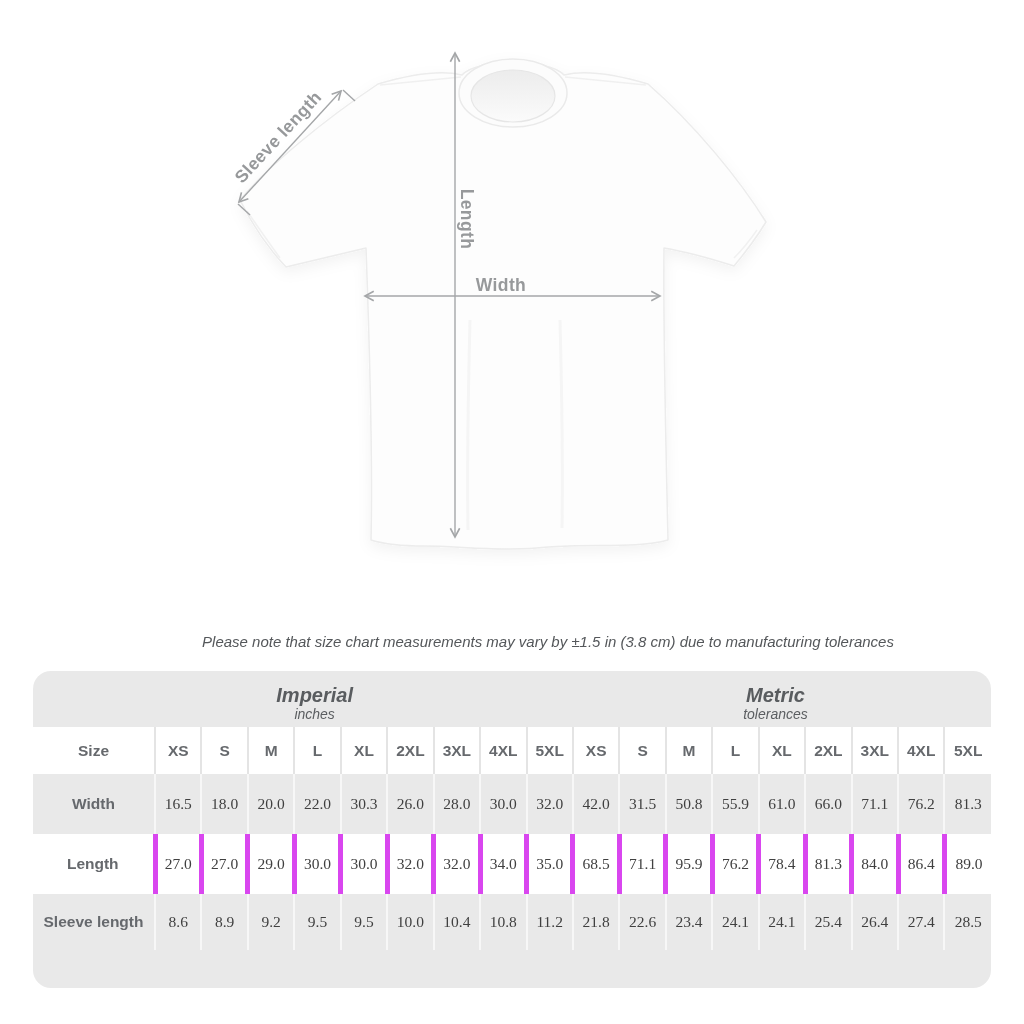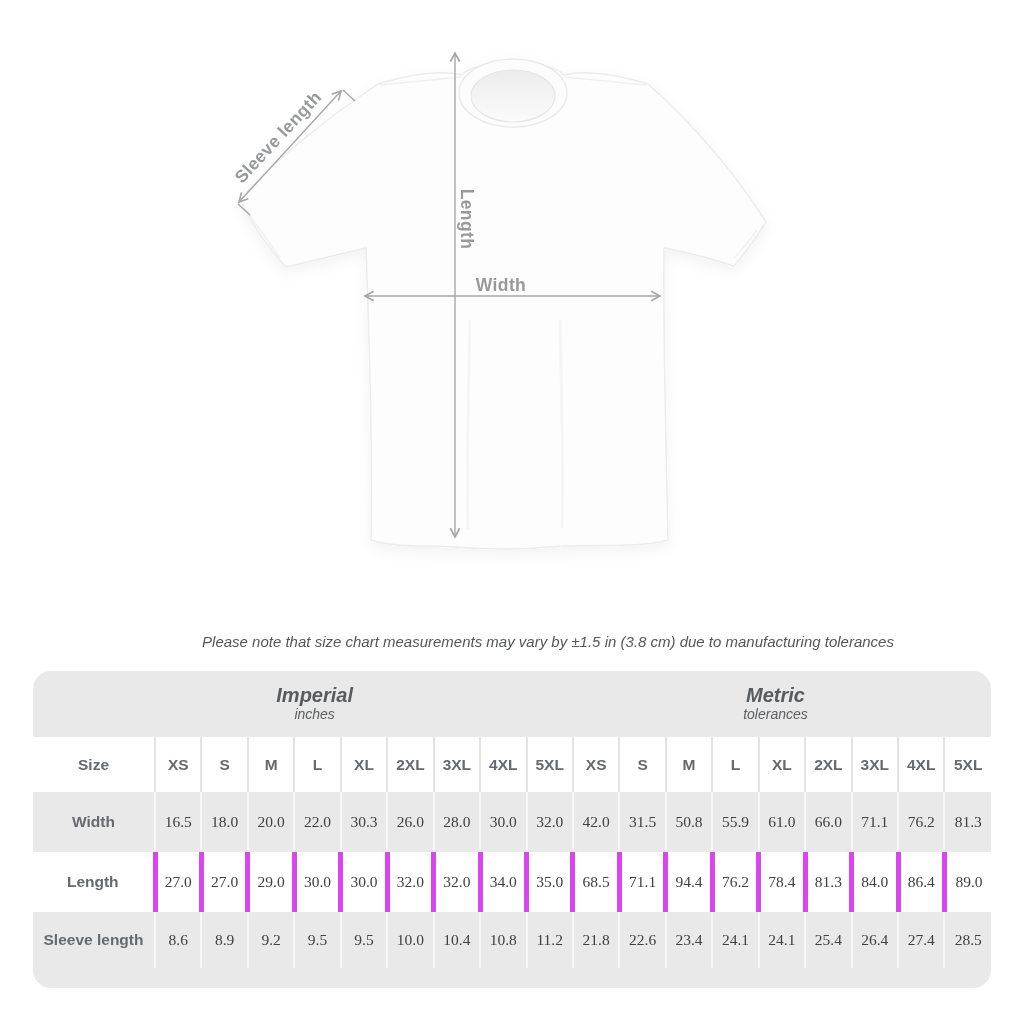--- a/index.html
+++ b/index.html
@@ -35,38 +35,38 @@
   }
 
   
   .card{
     position:absolute;left:33px;top:671px;
     width:958px;height:317px;
     background:#e9e9e9;
     border-radius:18px;
     overflow:hidden;
   }
-  .units{position:relative;height:66px;}
+  .units{position:relative;height:56px;}
   .unit{position:absolute;top:13px;transform:translateX(-50%);text-align:center;white-space:nowrap;}
   .unit-imperial{left:29.4%;}
   .unit-metric{left:77.5%;}
   .u-name{font-size:20px;font-weight:700;font-style:italic;color:#595c5f;line-height:1.1;}
   .u-sub{font-size:14px;font-style:italic;color:#5b5e61;margin-top:0;}
 
   table.sizes{
     width:958px;border-collapse:collapse;table-layout:fixed;
   }
   col.first{width:122px;}
   th,td{
     padding:0;margin:0;text-align:center;vertical-align:middle;
     font-size:15.5px;white-space:nowrap;
   }
   th{font-weight:700;color:#66696d;}
   td{font-weight:400;color:#404040;font-family:Liberation Serif, serif;}
-  tr.hdr{height:55px;background:#ffffff;}
+  tr.hdr{height:47px;background:#ffffff;}
   tr.row-w{height:60px;background:#e9e9e9;}
   tr.row-l{height:60px;background:#ffffff;}
   tr.row-s{height:56px;background:#e9e9e9;}
   tr.hdr th{border-left:2px solid #e4e4e4;}
   tr.hdr th.c-label{border-left:none;}
   tr.row-l td{border-left:5px solid #d946ef;}
   tr.row-w td,tr.row-s td{border-left:2px solid #f7f7f7;}
 </style>
 </head>
 <body>
@@ -197,21 +197,21 @@
         <td>27.0</td>
         <td>29.0</td>
         <td>30.0</td>
         <td>30.0</td>
         <td>32.0</td>
         <td>32.0</td>
         <td>34.0</td>
         <td>35.0</td>
         <td>68.5</td>
         <td>71.1</td>
-        <td>94.4</td>
+        <td>95.9</td>
         <td>76.2</td>
         <td>78.4</td>
         <td>81.3</td>
         <td>84.0</td>
         <td>86.4</td>
         <td>89.0</td>
       </tr>
 
       <tr class="row-s">
         <th class="c-label">Sleeve length</th>

